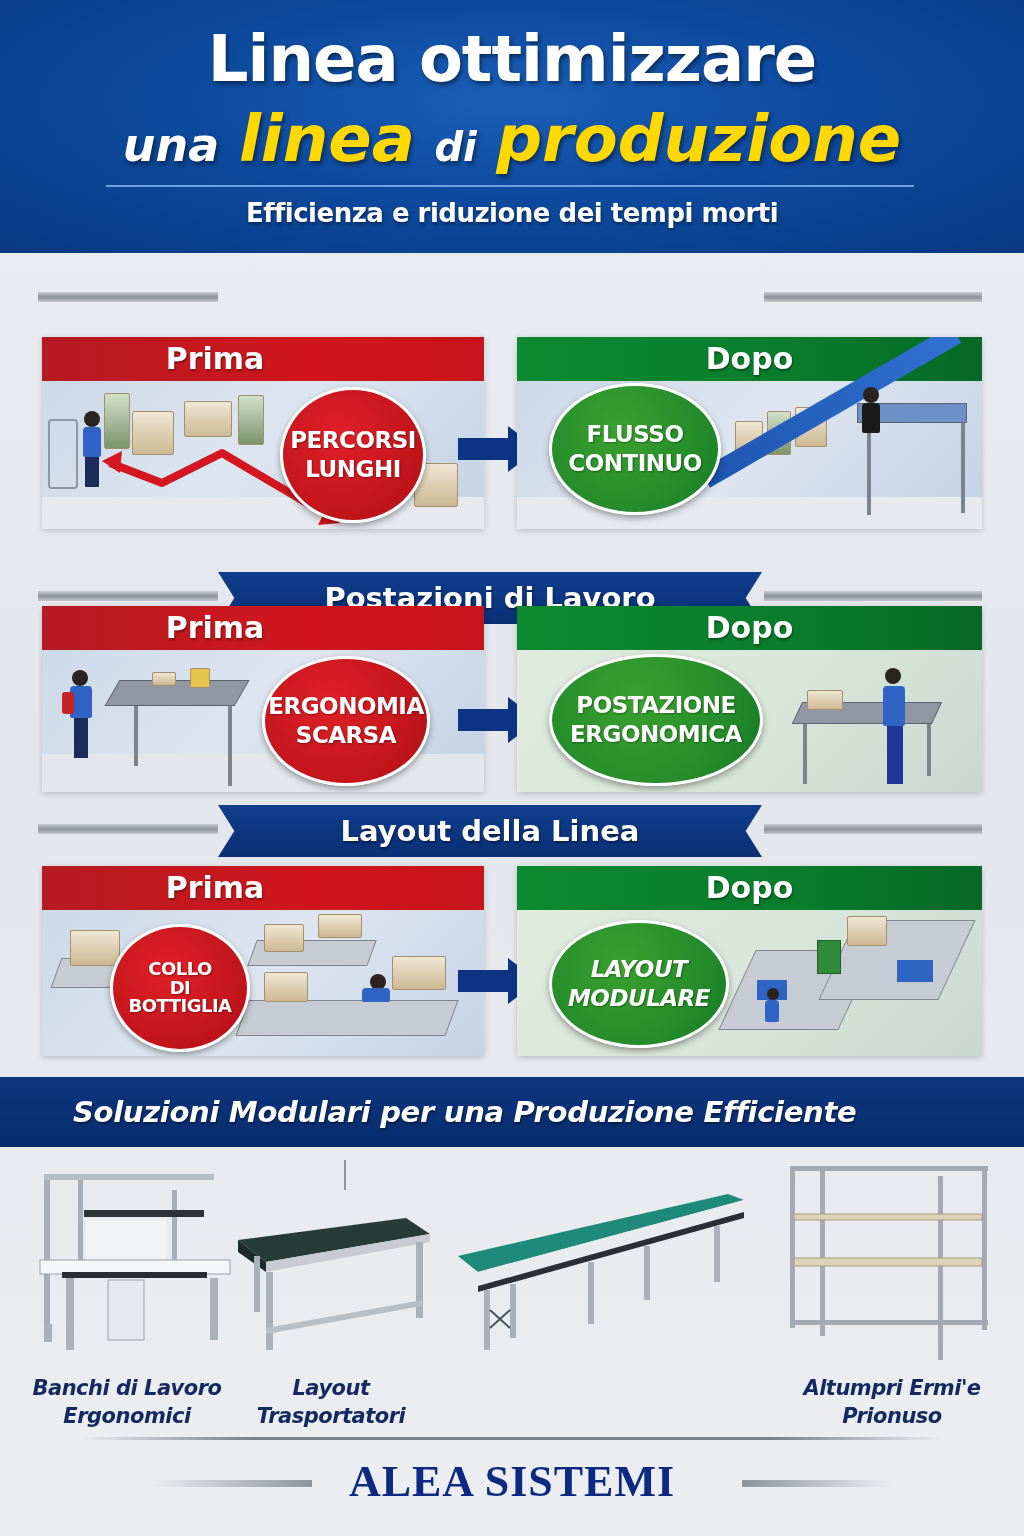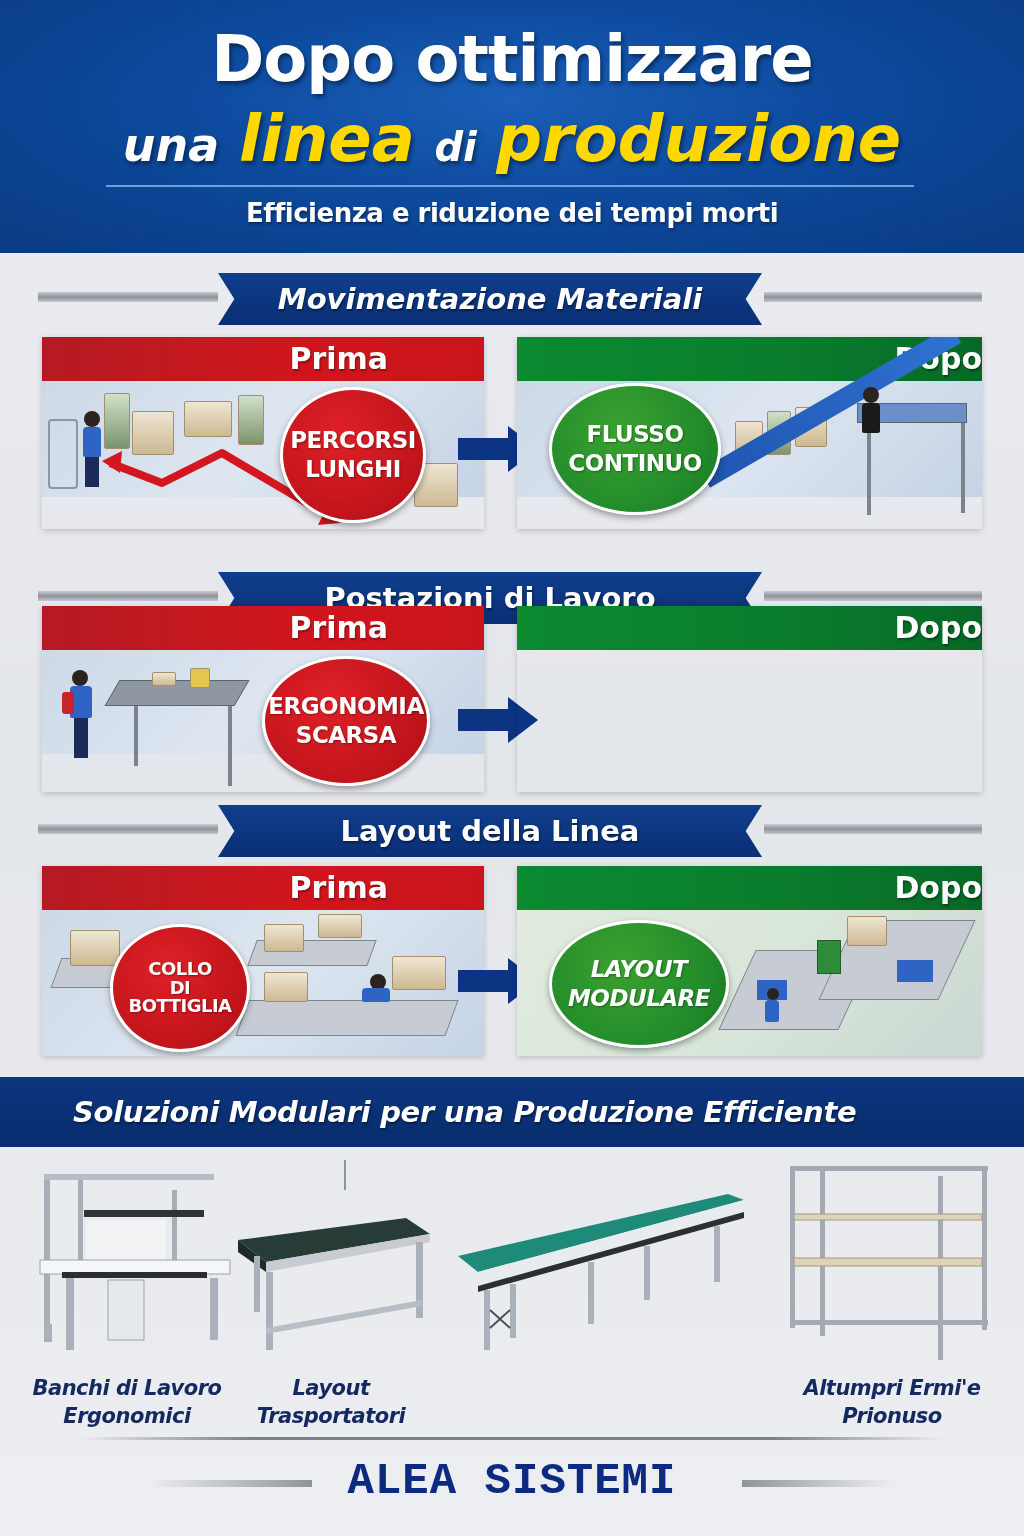--- a/index.html
+++ b/index.html
@@ -57,21 +57,21 @@
 
   
   .panel {
     position: absolute; height: 192px; overflow: hidden;
     box-shadow: 0 2px 6px rgba(0,0,0,0.18);
   }
   .panel.prima { left: 42px; width: 442px; }
   .panel.dopo { left: 517px; width: 465px; }
   .panel-head {
     height: 44px; color: #fff; font-size: 30px; font-weight: bold;
-    text-align: right; line-height: 44px;
+    text-align: center; line-height: 44px;
     text-shadow: 1px 2px 2px rgba(0,0,0,0.35);
   }
   .prima .panel-head { background: linear-gradient(90deg, #b51a22 0%, #d0161c 60%, #c8141a 100%); padding-right: 96px; }
   .dopo .panel-head { background: linear-gradient(90deg, #0b8a30 0%, #0a7c2c 60%, #066826 100%); }
   .panel-body {
     position: relative; height: 116px;
     background: linear-gradient(135deg, #cdd9e8 0%, #dde6f0 50%, #c5d3e6 100%);
   }
   .dopo .panel-body.green-tint { background: linear-gradient(135deg, #e1ebe0 0%, #d9e6da 50%, #cad8d2 100%); }
 
@@ -129,41 +129,40 @@
   }
   .footer-line {
     position: absolute; top: 1480px; height: 7px;
     background: linear-gradient(90deg, rgba(150,154,160,0) 0%, #8f949c 100%);
   }
   .footer-line.left { left: 150px; width: 162px; }
   .footer-line.right { left: 742px; width: 150px; background: linear-gradient(90deg, #8f949c 0%, rgba(150,154,160,0) 100%); }
   .brand {
     position: absolute; left: 0; top: 1456px; width: 1024px; text-align: center;
     color: #0b2a80; font-size: 44px; font-weight: bold; letter-spacing: 1px;
-    font-family: Liberation Mono, monospace;
+    font-family: Liberation Serif, serif;
   }
 </style>
 </head>
 <body>
 
 <div class="header">
-  <div class="title-1">Dopo ottimizzare</div>
+  <div class="title-1">Linea ottimizzare</div>
   <div class="title-2">
     <span class="w-white">una</span>
     <span class="w-yellow">linea</span>
     <span class="w-di">di</span>
     <span class="w-yellow">produzione</span>
   </div>
   <div class="header-rule"></div>
   <div class="subtitle">Efficienza e riduzione dei tempi morti</div>
 </div>
 
 <div class="banner-row" style="top:273px;">
   <div class="banner-line left"></div>
-  <div class="banner italic">Movimentazione Materiali</div>
   <div class="banner-line right"></div>
 </div>
 
 <div class="panel prima" style="top:337px;">
   <div class="panel-head">Prima</div>
   <div class="panel-body">
 
     <div class="scene" style="left:6px;top:38px;width:30px;height:70px;border:2px solid #8d96a4;border-radius:4px;"></div>
     <div class="person-head" style="left:42px;top:30px;"></div>
     <div class="person-body" style="left:41px;top:46px;"></div>
@@ -240,20 +239,35 @@
     </div>
   </div>
 </div>
 
 <svg class="flow-arrow" style="left:458px;top:697px;" viewBox="0 0 80 46">
   <polygon points="0,12 50,12 50,0 80,23 50,46 50,34 0,34" fill="#0c3483"></polygon>
 </svg>
 
 <div class="panel dopo" style="top:606px;height:186px;">
   <div class="panel-head">Dopo</div>
+  <div class="panel-body green-tint" style="height:142px;">
+    <div class="table-top" style="left:280px;top:52px;width:140px;height:22px;transform:skewX(-25deg);"></div>
+    <div class="leg" style="left:286px;top:74px;height:60px;"></div>
+    <div class="leg" style="left:410px;top:74px;height:52px;"></div>
+    <div class="box" style="left:290px;top:40px;width:36px;height:20px;"></div>
+    <div class="person-head" style="left:368px;top:18px;"></div>
+    <div class="person-body" style="left:366px;top:36px;width:22px;height:40px;"></div>
+    <div class="person-legs" style="left:370px;top:76px;height:58px;width:16px;background:#22379a;"></div>
+    <div class="badge green" style="left:32px;top:4px;width:214px;height:132px;">
+      <div>
+        <div>POSTAZIONE</div>
+        <div>ERGONOMICA</div>
+      </div>
+    </div>
+  </div>
 </div>
 
 <div class="banner-row" style="top:805px;">
   <div class="banner-line left"></div>
   <div class="banner">Layout della Linea</div>
   <div class="banner-line right"></div>
 </div>
 
 <div class="panel prima" style="top:866px;height:190px;">
   <div class="panel-head">Prima</div>

